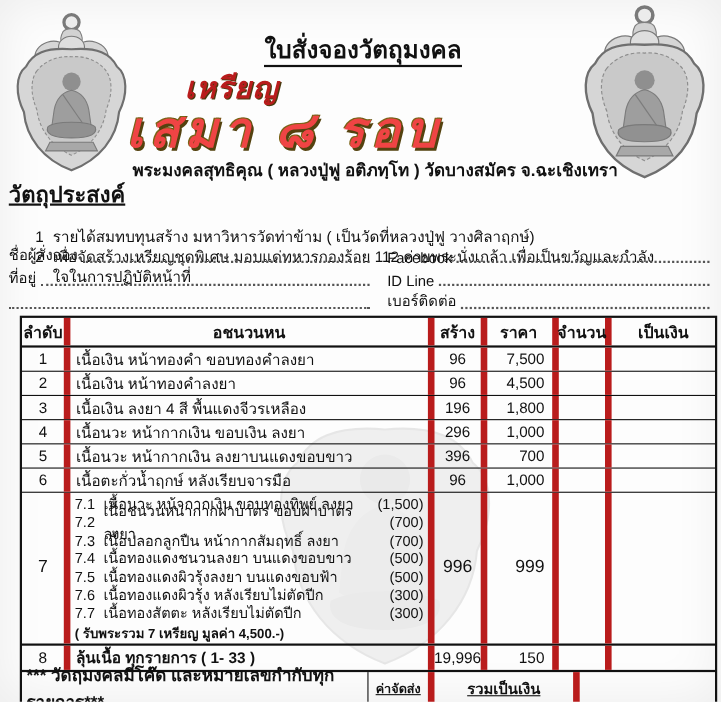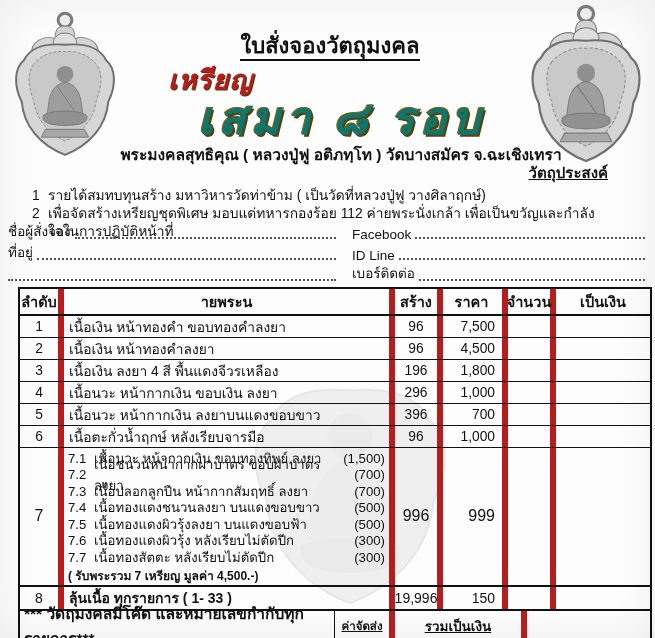--- a/index.html
+++ b/index.html
@@ -18,28 +18,28 @@
 
   
   .watermark{position:absolute;left:228px;top:322px;width:244px;height:304px;opacity:.13;z-index:0;}
   .watermark svg{width:100%;height:100%;}
 
   
   .doc-title{position:absolute;top:28px;left:130px;width:400px;text-align:center;font-size:22px;font-weight:bold;z-index:2;}
   .doc-title span{border-bottom:2.5px solid #111;padding-bottom:1px;}
   .coin-prefix{position:absolute;top:58px;left:168px;font-size:27px;font-weight:bold;font-style:italic;
     color:#b91c1c;text-shadow:1px 1px 0 #4a3b10;z-index:2;letter-spacing:1px;}
-  .coin-name{position:absolute;top:82px;left:115px;width:370px;text-align:right;font-size:45px;font-weight:bold;font-style:italic;
-    color:#0f766e;letter-spacing:5px;z-index:2;
+  .coin-name{position:absolute;top:82px;left:115px;width:370px;text-align:left;font-size:45px;font-weight:bold;font-style:italic;
+    color:#ef4444;letter-spacing:5px;z-index:2;
     text-shadow:2px 2px 0 #54420f,-1px -1px 0 #7a6418,1px -1px 0 #6b5712;}
   .subtitle{position:absolute;top:142px;left:110px;width:462px;text-align:center;font-size:15.5px;font-weight:bold;z-index:2;}
 
   
   .objectives{position:absolute;top:161px;left:8px;width:600px;z-index:2;}
-  .obj-heading{font-size:15px;font-weight:bold;text-decoration:underline;margin-bottom:2px;text-align:right;}
+  .obj-heading{font-size:20px;font-weight:bold;text-decoration:underline;margin-bottom:14px;}
   .obj-item{display:flex;padding-left:24px;font-size:13.8px;line-height:18px;}
   .obj-no{width:16px;flex:none;}
 
   
   .form{position:absolute;top:221px;left:8px;width:639px;display:flex;z-index:2;}
   .form-col-left{width:330px;}
   .form-col-right{flex:1;margin-left:14px;}
   .form-row{display:flex;align-items:flex-end;height:21px;font-size:13.5px;}
   .dotline{flex:1;border-bottom:2px dotted #555;margin:0 2px 3px 4px;height:12px;}
 
@@ -162,21 +162,21 @@
     <div class="form-row">
       <span>เบอร์ติดต่อ</span>
       <span class="dotline"></span>
     </div>
   </div>
 </div>
 
 <div class="table">
   <div class="trow thead">
     <div class="cell c-no">ลำดับ</div>
-    <div class="cell c-name">ายพระน</div>
+    <div class="cell c-name">อชนวนหน</div>
     <div class="cell c-made">สร้าง</div>
     <div class="cell c-price" style="justify-content:center;padding-right:2px;">ราคา</div>
     <div class="cell c-qty" style="justify-content:center;">จำนวน</div>
     <div class="cell c-amt" style="justify-content:center;">เป็นเงิน</div>
   </div>
 
   <div class="trow drow">
     <div class="cell c-no">1</div>
     <div class="cell c-name">เนื้อเงิน  หน้าทองคำ ขอบทองคำลงยา</div>
     <div class="cell c-made">96</div>

